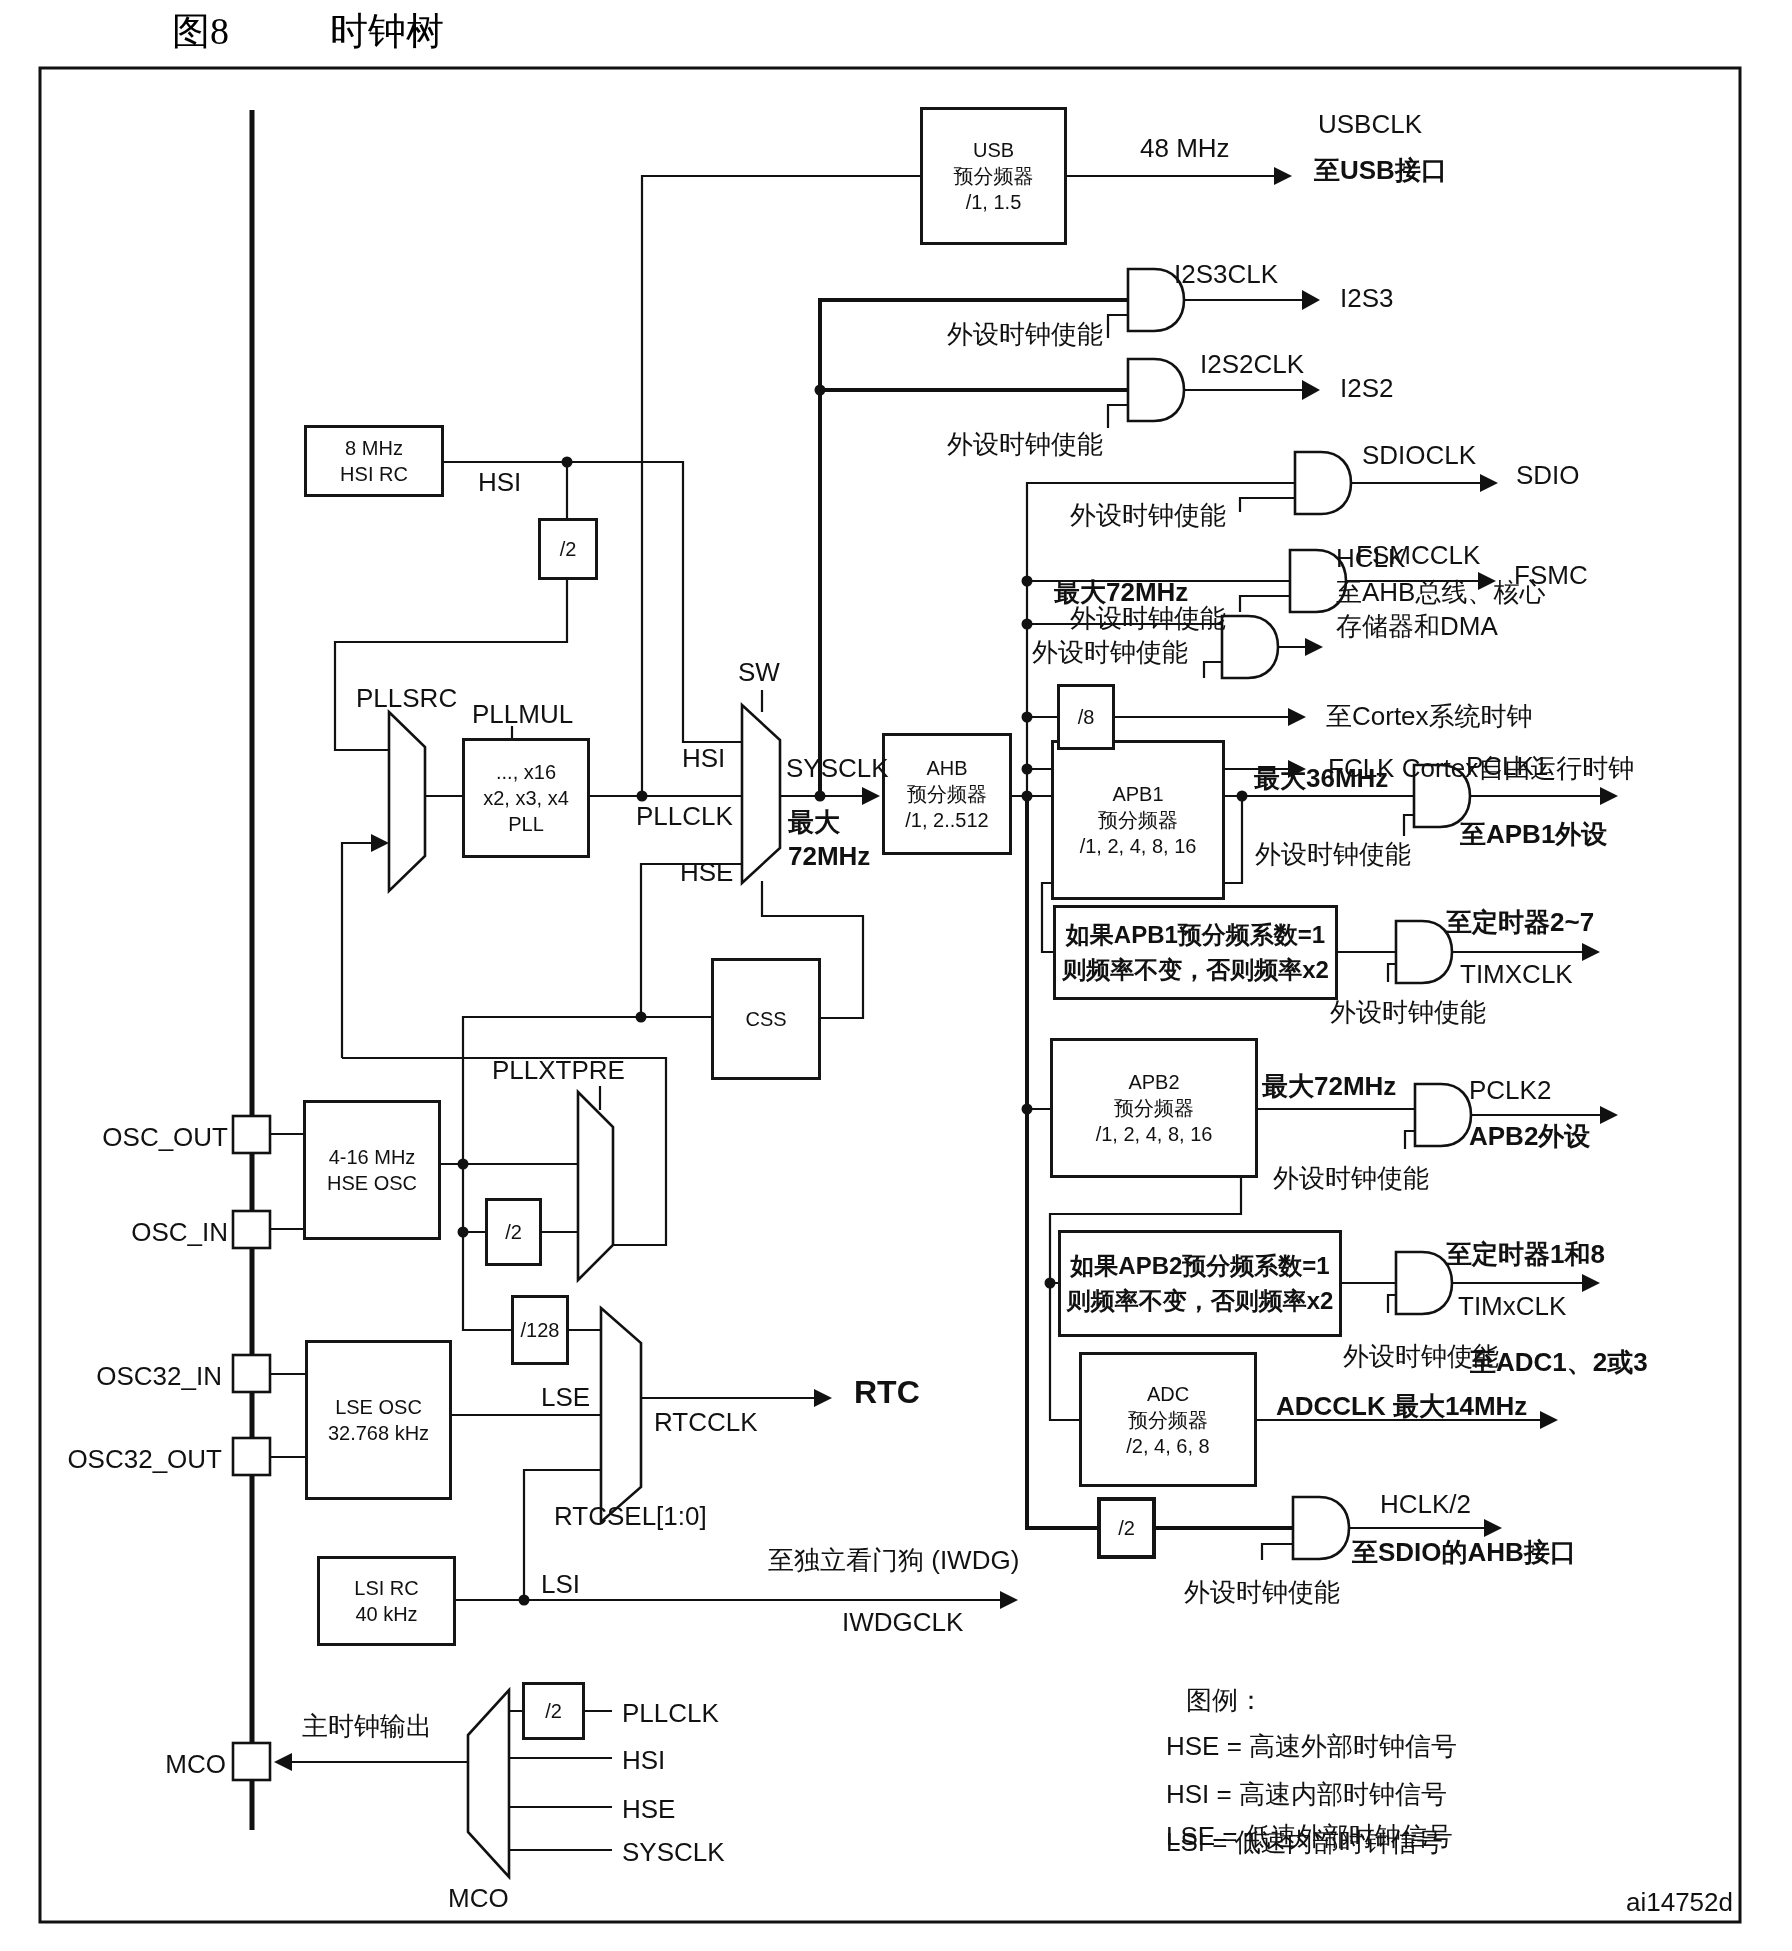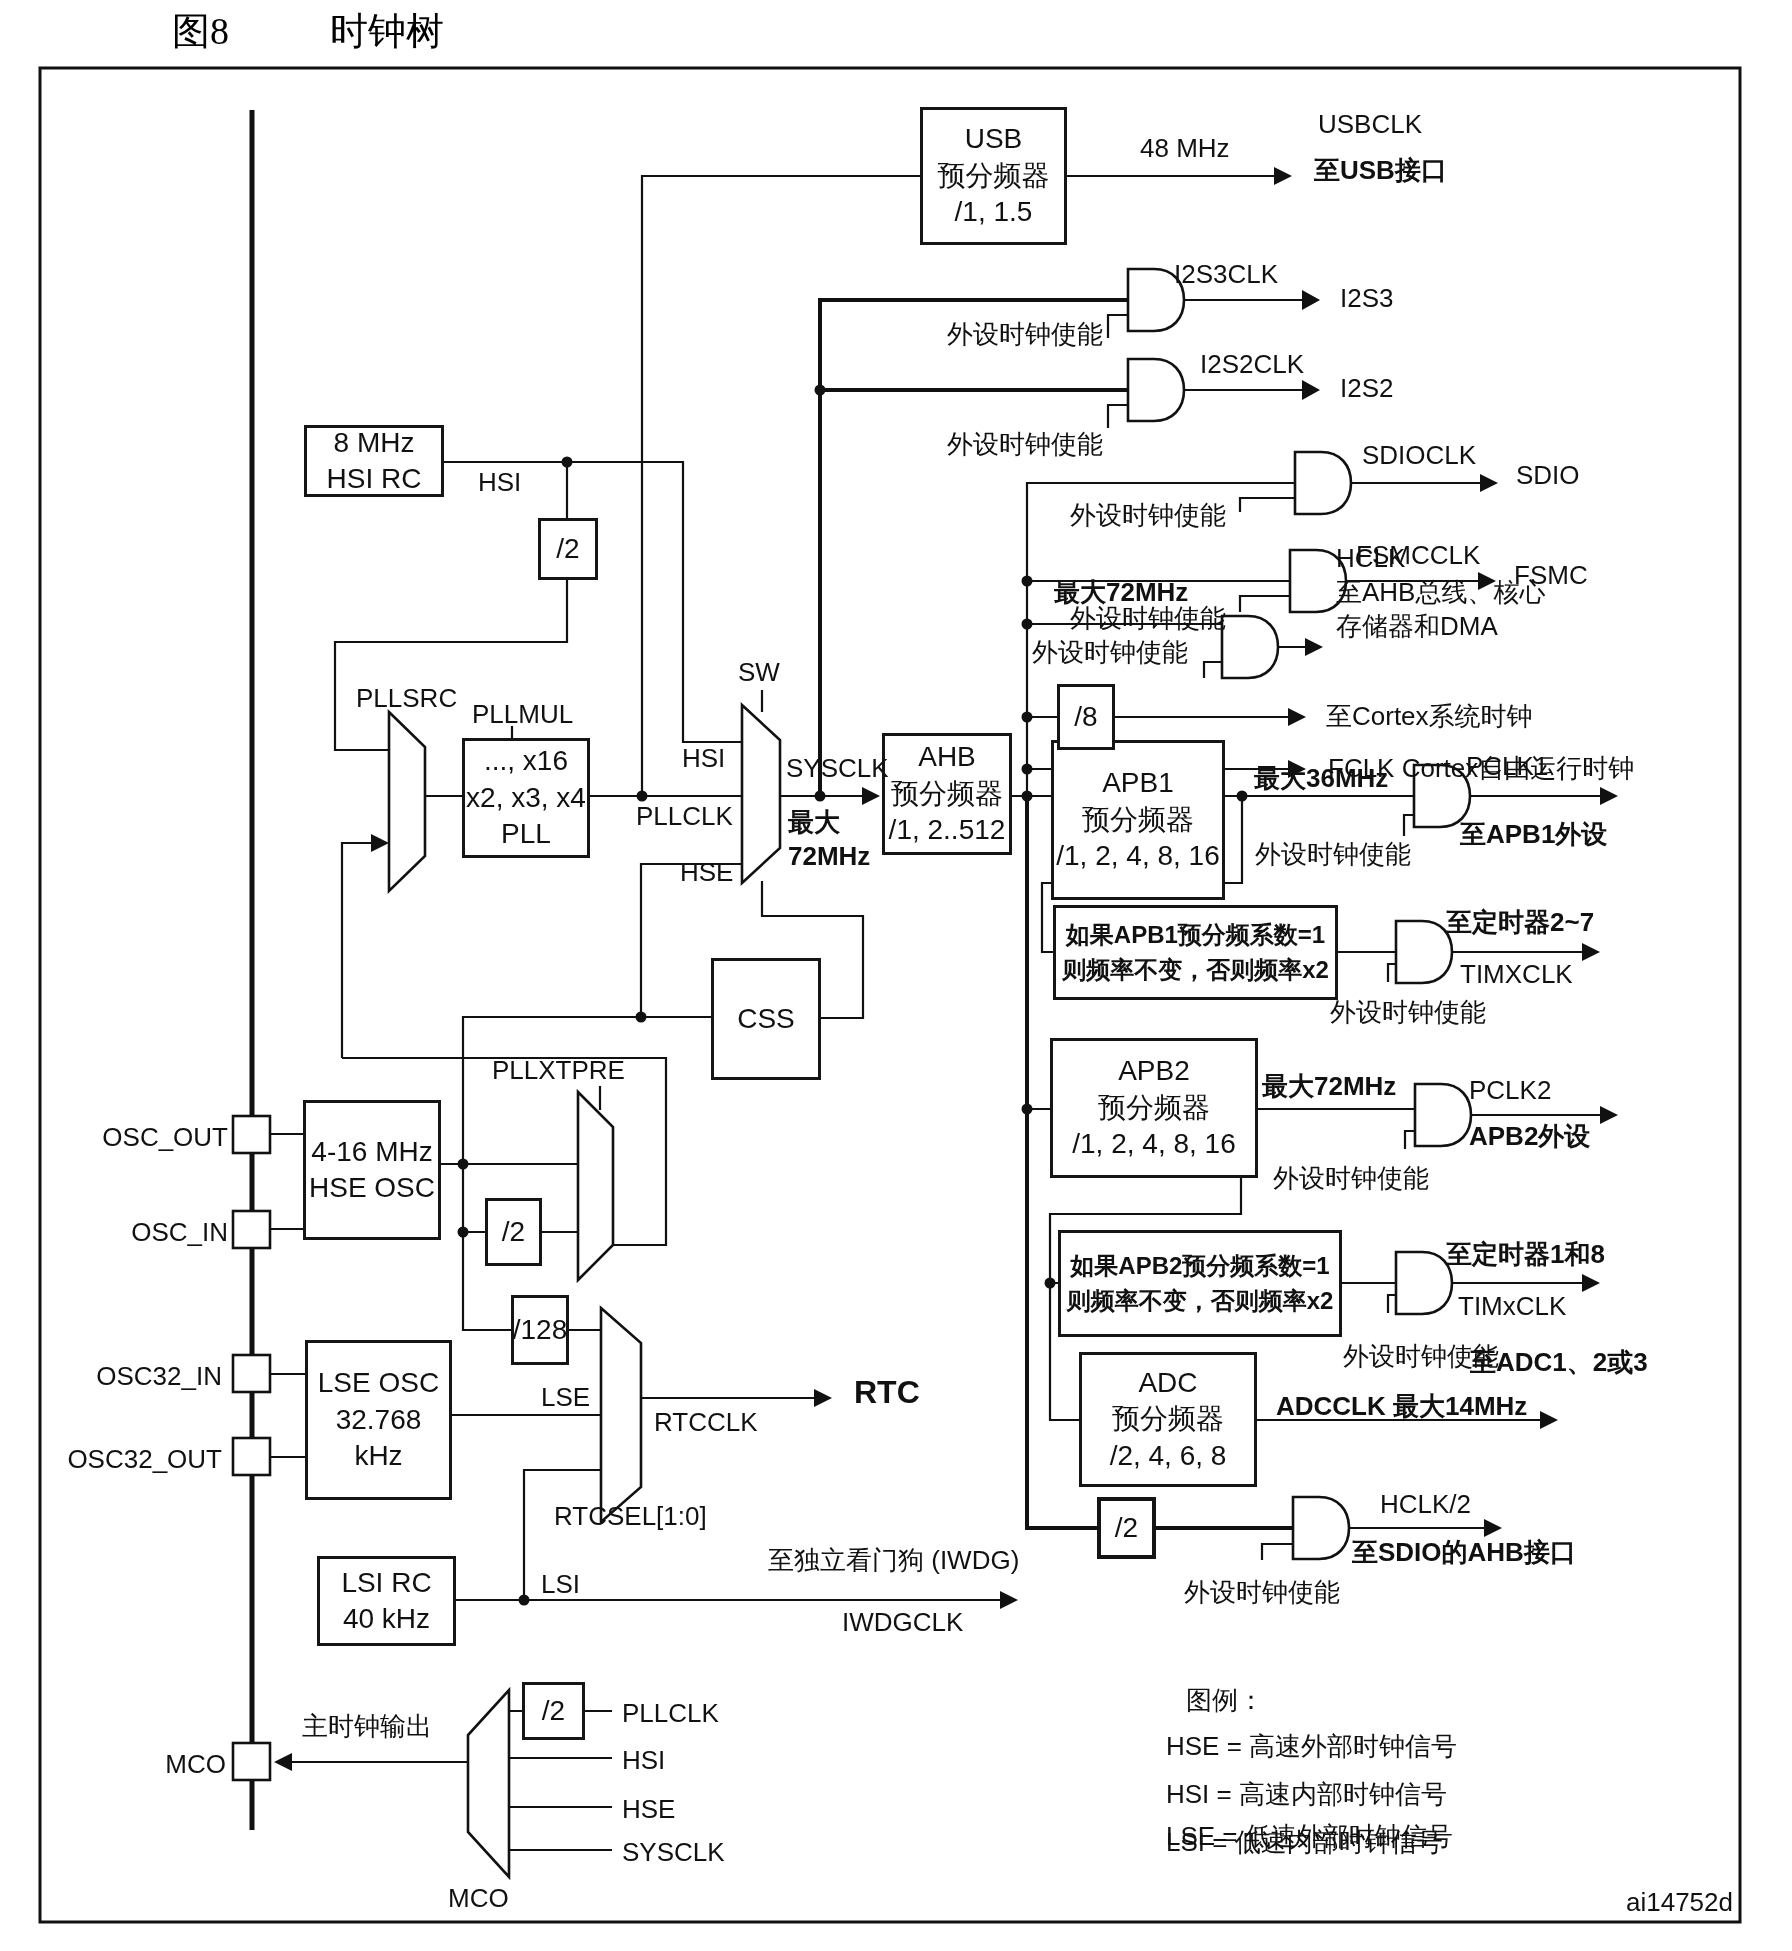--- a/index.html
+++ b/index.html
@@ -1,21 +1,21 @@
 <!DOCTYPE html>
 <html><head>
 <meta charset="utf-8">
 <style>
   html,body{margin:0;padding:0;background:#fff}
   .stage{position:relative;width:1792px;height:1951px;background:#fff;
          font-family:"Liberation Sans","DejaVu Sans",sans-serif;color:#111;overflow:hidden}
   .stage svg{position:absolute;left:0;top:0}
   .box{position:absolute;border:3px solid #151515;background:#fff;display:flex;
        align-items:center;justify-content:center;text-align:center;
-       white-space:pre-line;font-size:28px;line-height:1.3;color:#111;box-sizing:border-box}
+       white-space:pre-line;font-size:20px;line-height:1.3;color:#111;box-sizing:border-box}
   .box.thick{border-width:4px}
   .box.note{font-size:24px;font-weight:bold;line-height:1.45}
   .lbl{position:absolute;font-size:26px;line-height:1.3;white-space:pre-line;color:#111}
   .b{font-weight:bold}
   .r{text-align:right}
   .title{position:absolute;font-family:"Liberation Serif","DejaVu Serif",serif;font-size:38px;color:#000}
   .rtc{font-size:32px;font-weight:bold}
 </style>
 </head>
 <body>

